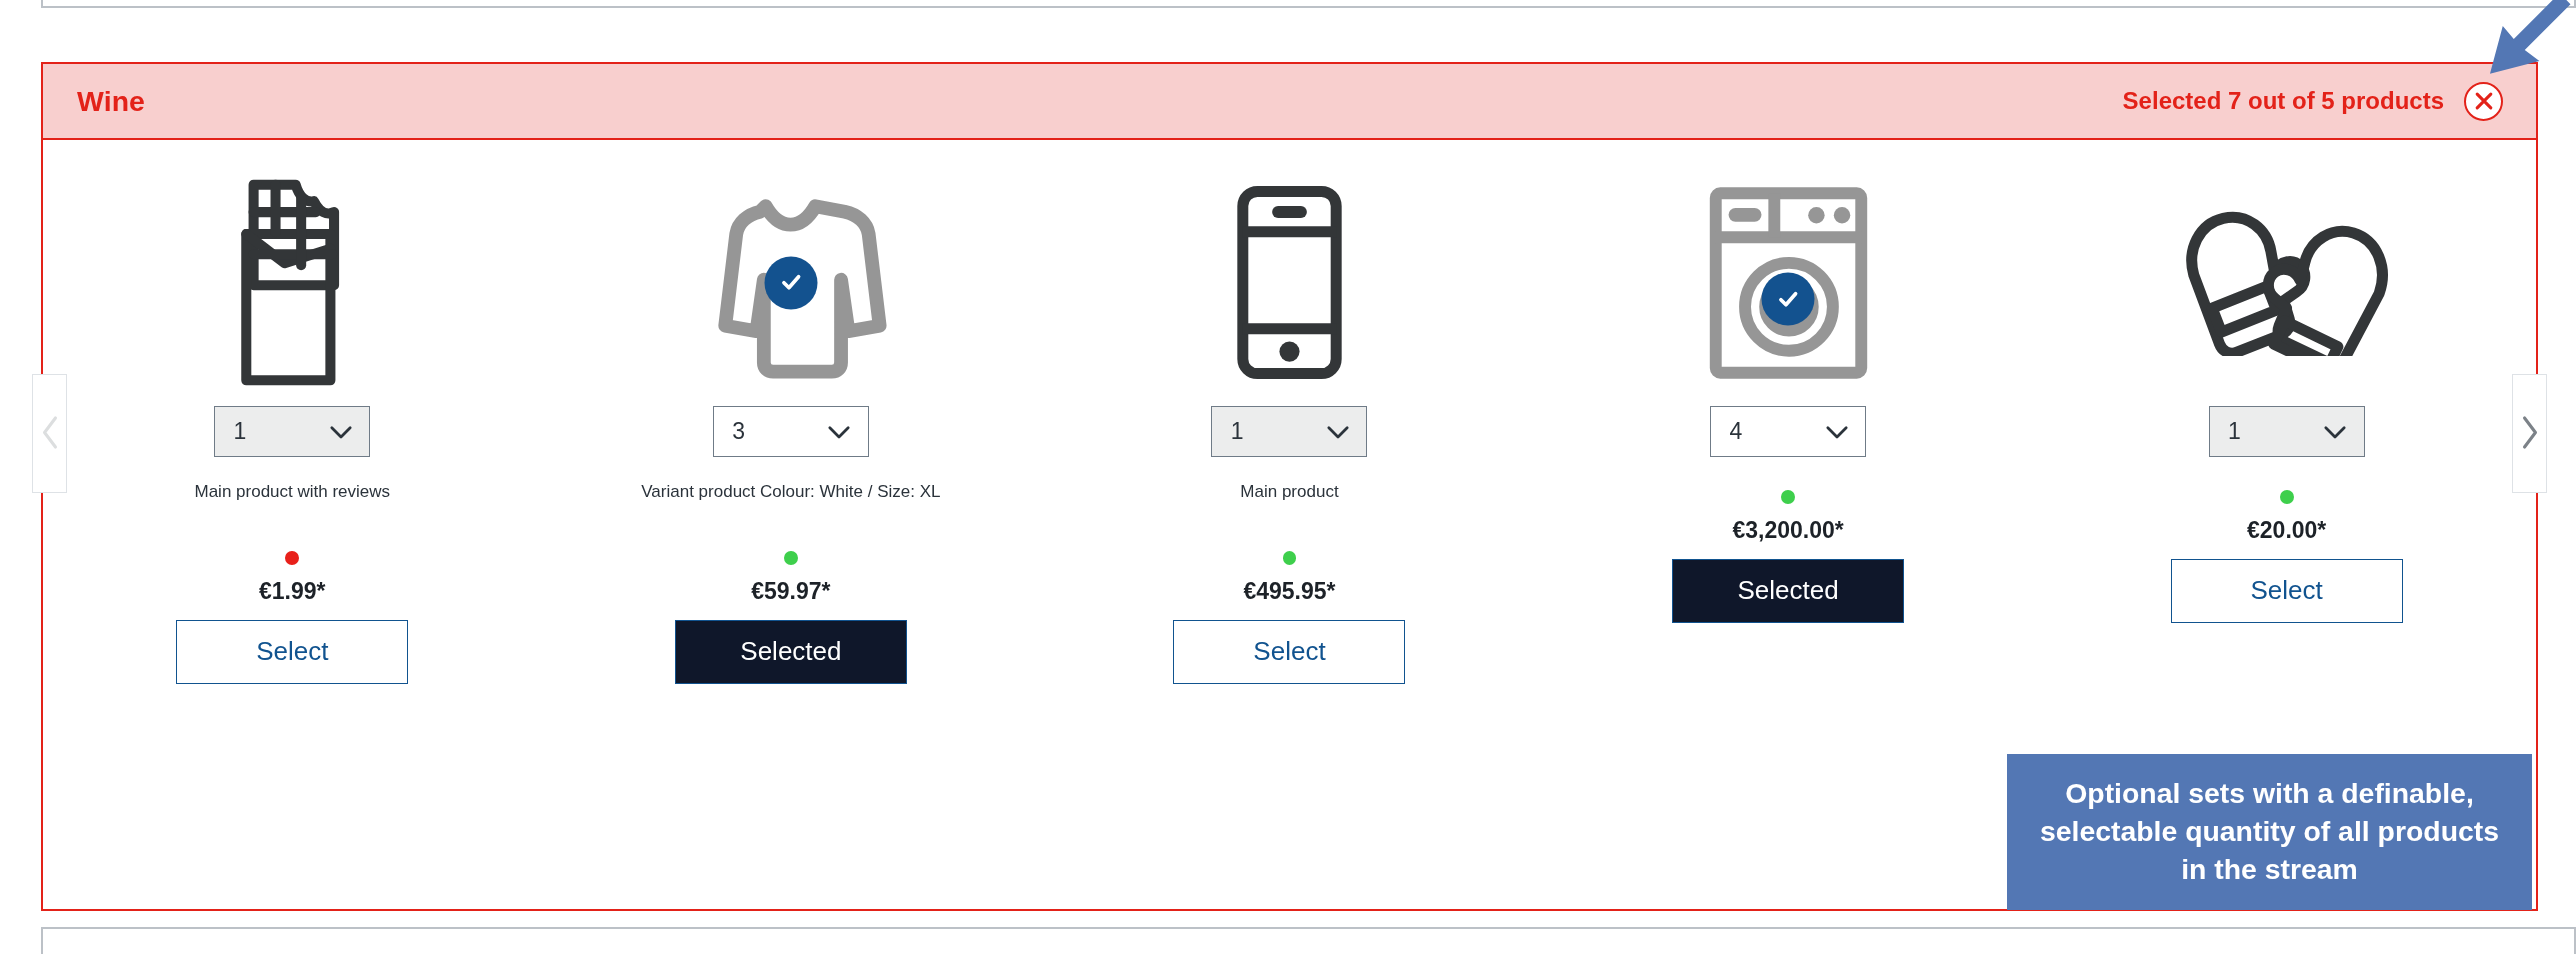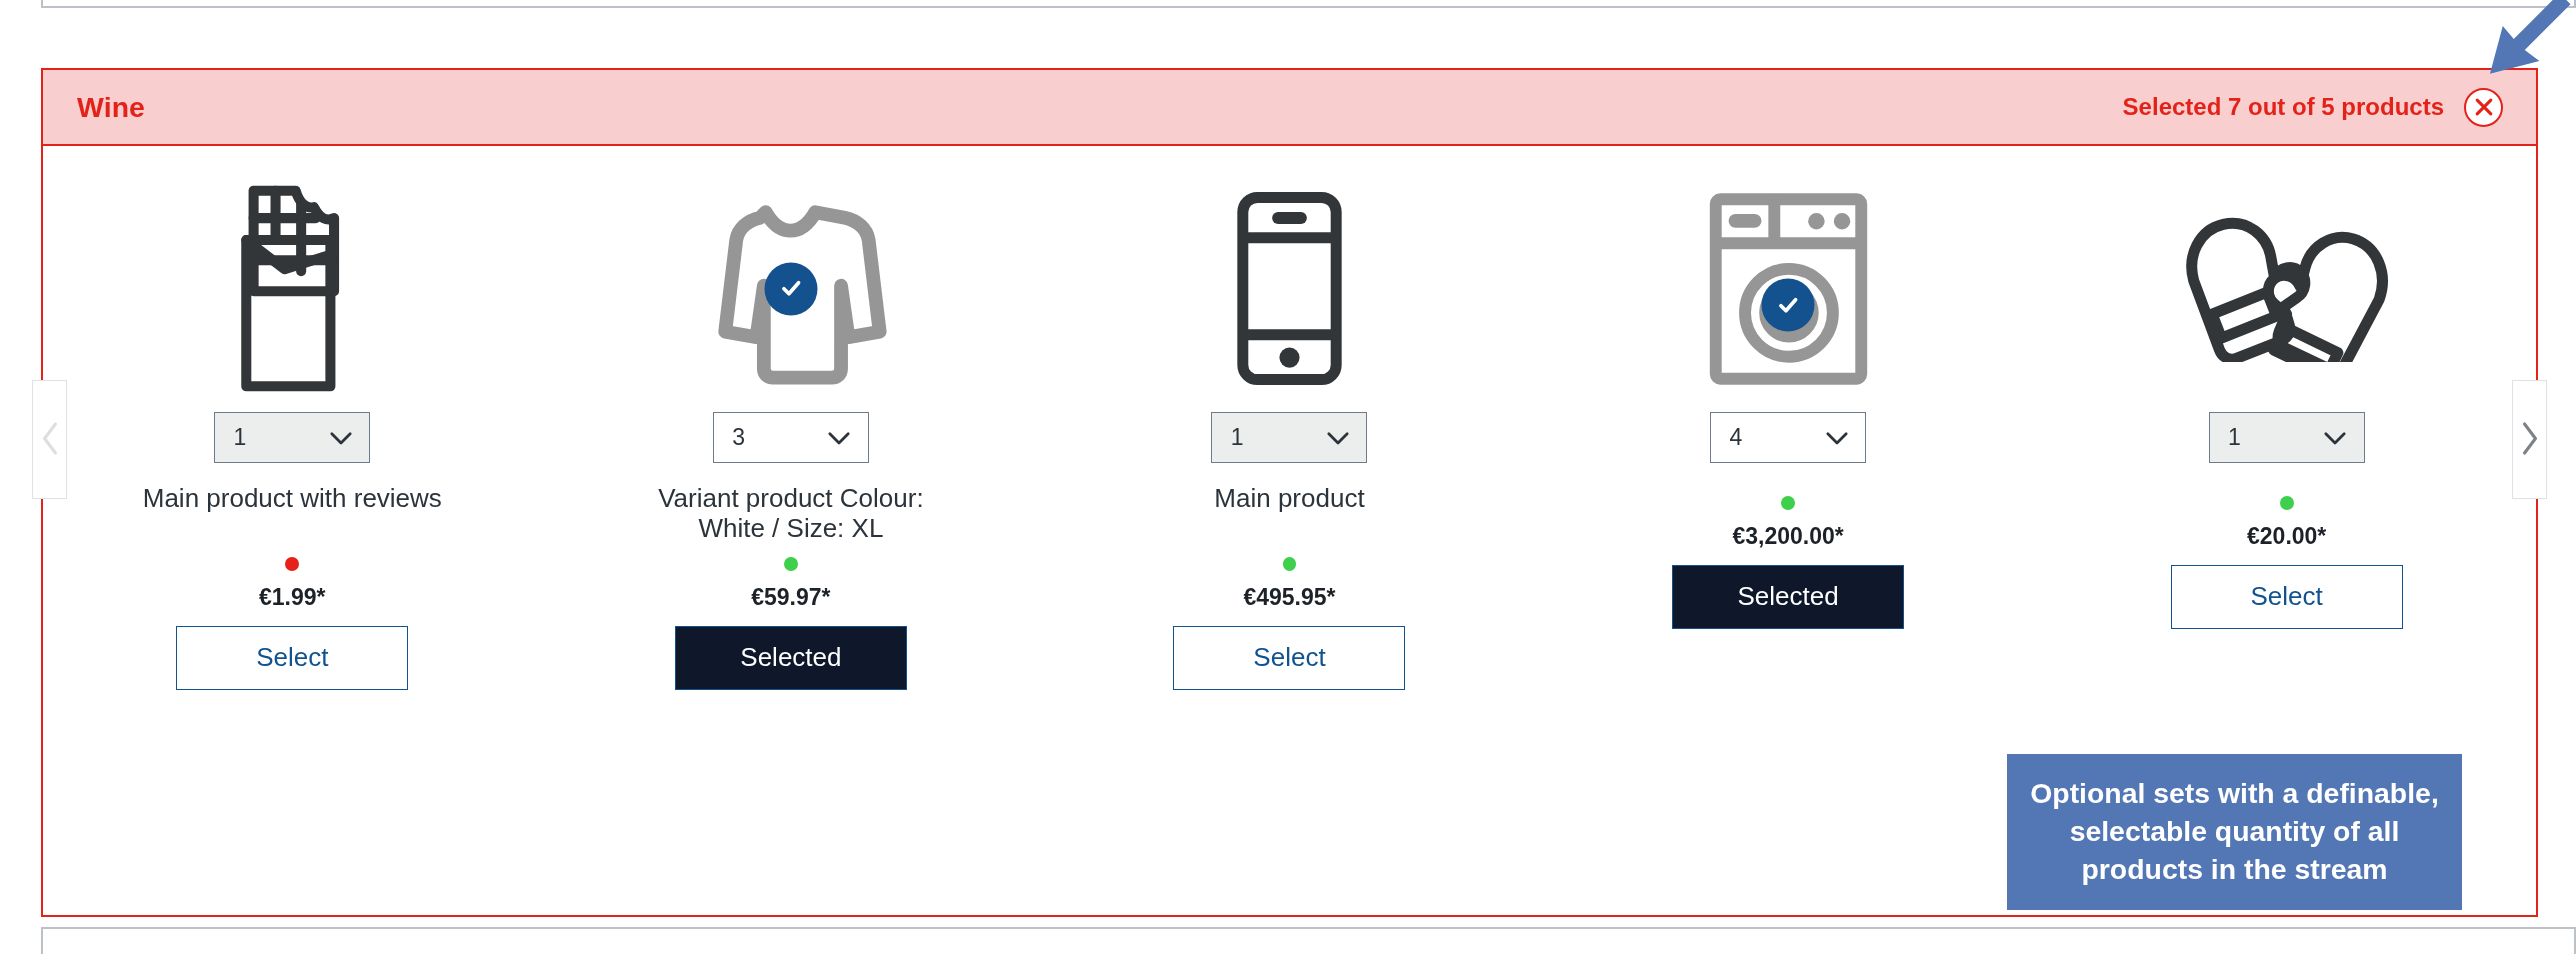--- a/index.html
+++ b/index.html
@@ -28,21 +28,21 @@
     background: #ffffff;
     box-sizing: border-box;
   }
   .neighbour-top    { top: -42px;  height: 50px;  border-bottom-width: 2.8px; }
   .neighbour-bottom { top: 927px; height: 110px; }
 
   
   .set-card {
     position: absolute;
     left: 41px;
-    top: 68px;
+    top: 62px;
     width: 2497px;
     height: 849px;
     border: 2.8px solid #e32219;
     box-sizing: border-box;
     background: #ffffff;
   }
 
   .set-header {
     position: relative;
     height: 76px;
@@ -170,21 +170,21 @@
     font-size: 23px;
     color: #2b333b;
     cursor: pointer;
     margin-bottom: 20px;
   }
   .qty-select.grey  { background: #eceded; }
   .qty-select.white { background: #ffffff; }
   .qty-chevron { display: block; }
 
   .product-name {
-    font-size: 26px;
+    font-size: 17px;
     line-height: 30px;
     color: #2b333b;
     text-align: center;
     max-width: 303px;
     min-height: 61px;
   }
 
   .price-row {
     display: flex;
     align-items: center;
@@ -220,21 +220,21 @@
     cursor: pointer;
   }
   .action-btn.outline { background: #ffffff; color: #11538f; }
   .action-btn.filled  { background: #0f172a; color: #ffffff; }
 
   
   .callout {
     position: absolute;
     left: 2007px;
     top: 754px;
-    width: 455px;
+    width: 525px;
     background: #5377b4;
     color: #ffffff;
     font-size: 28.4px;
     font-weight: bold;
     line-height: 38px;
     text-align: center;
     padding: 20px 18.3px 22px 18.3px;
     box-sizing: border-box;
     z-index: 20;
   }

